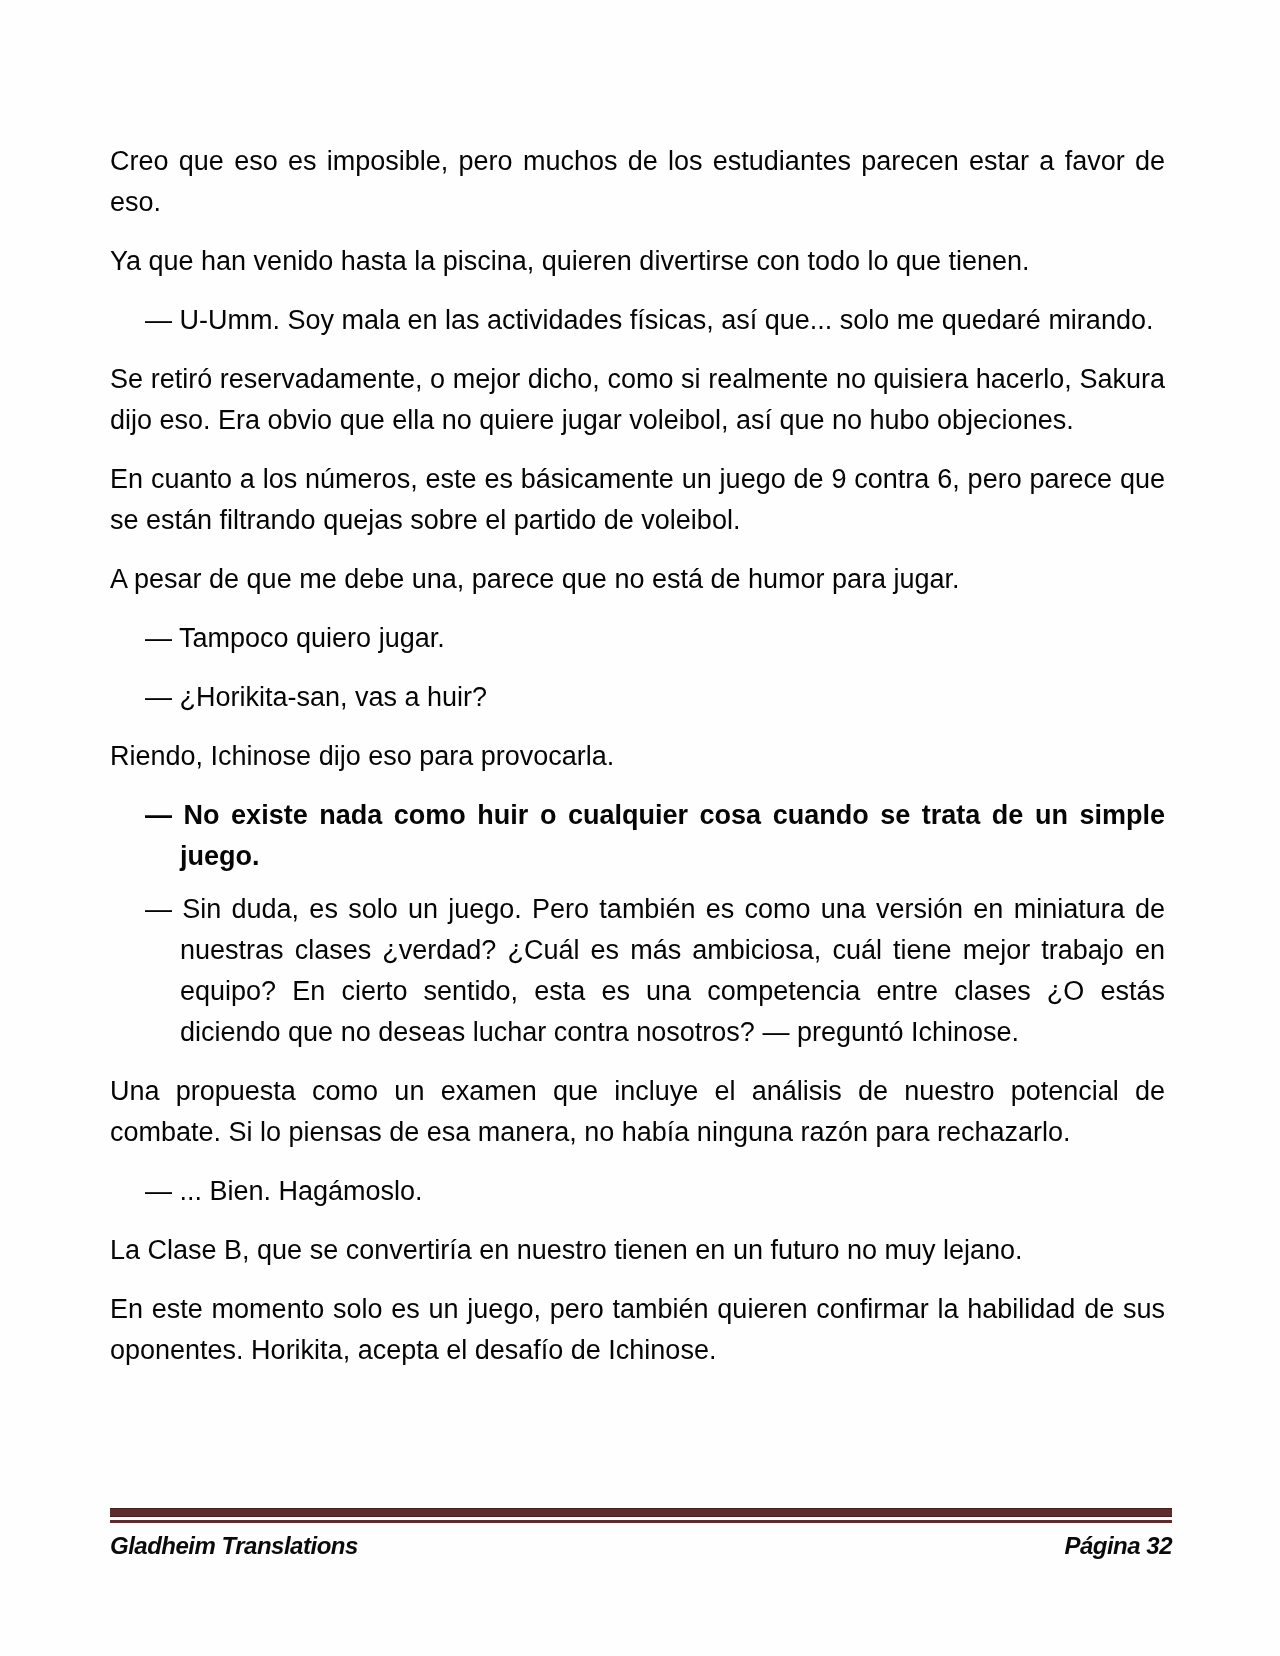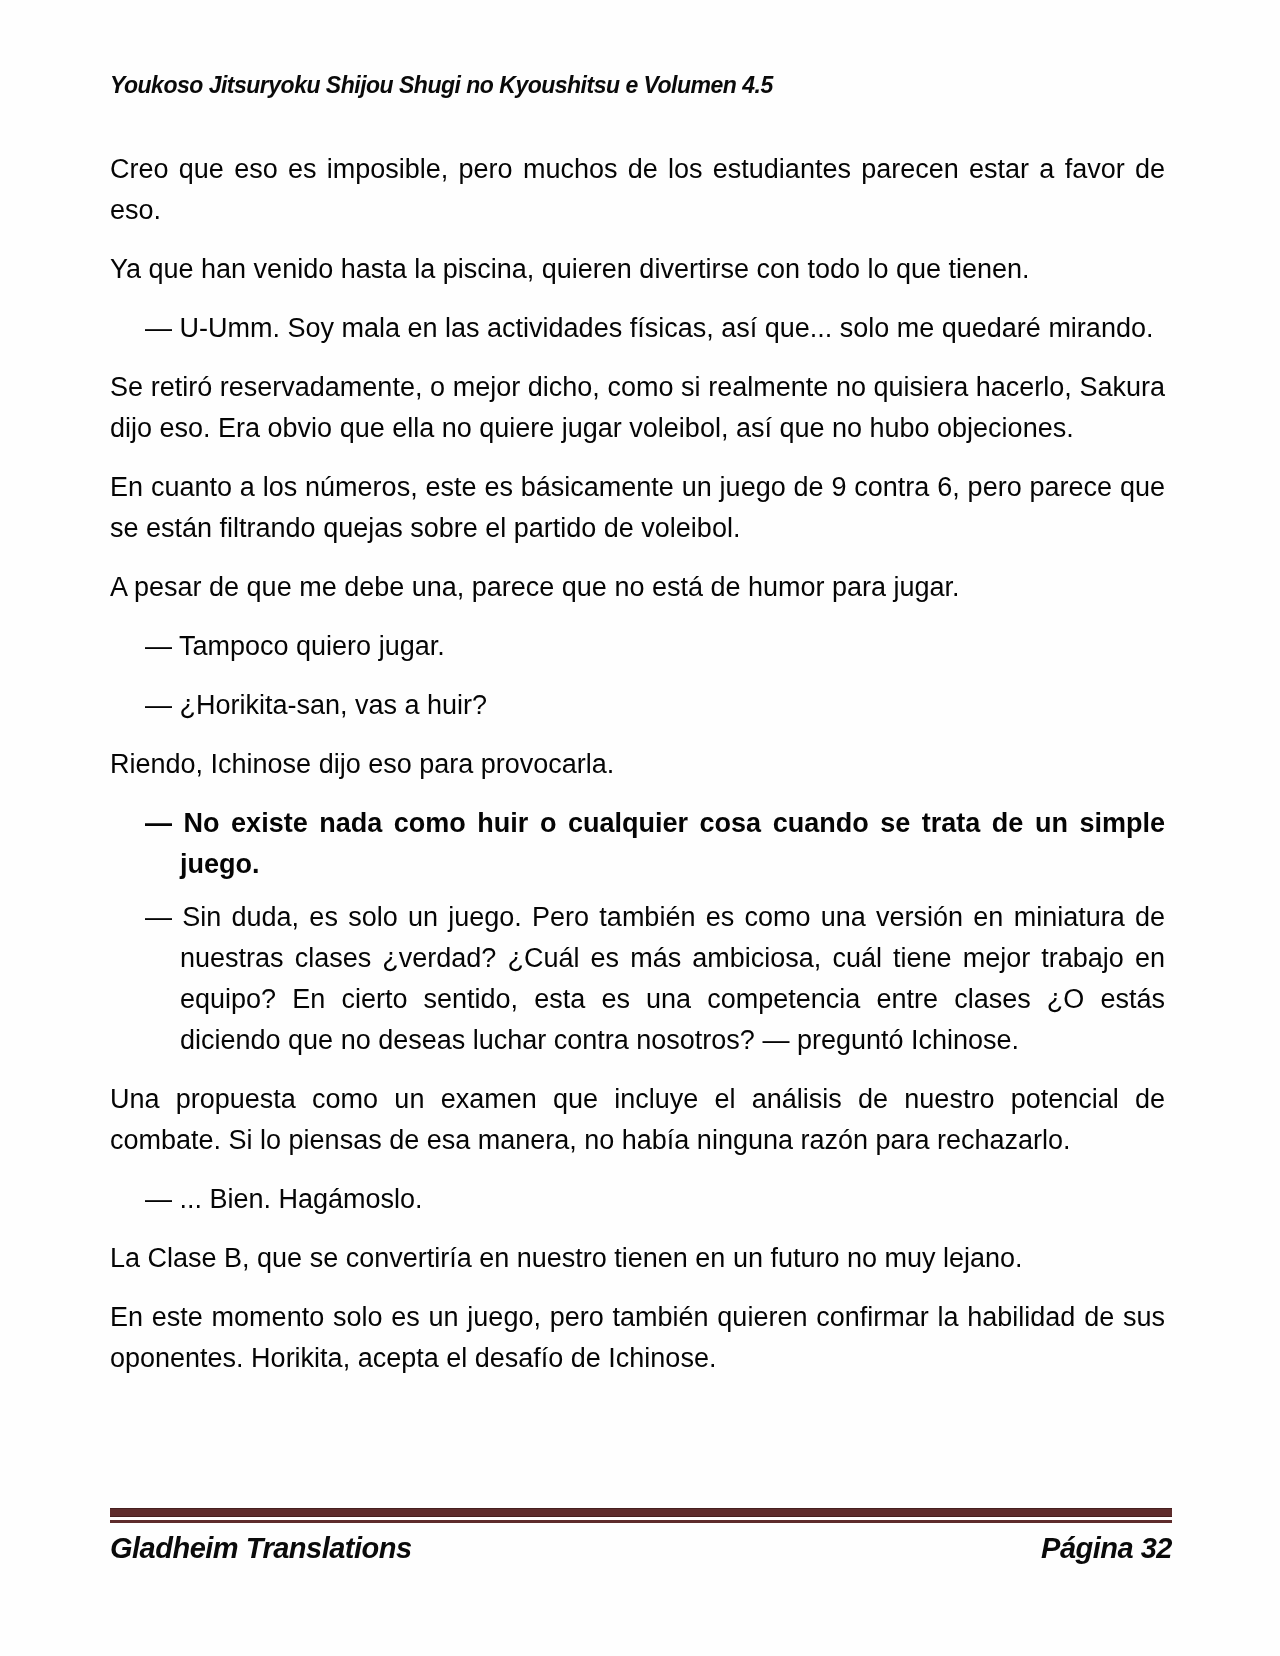--- a/index.html
+++ b/index.html
@@ -36,21 +36,21 @@
     width: 1055px;
   }
   .para {
     margin: 18px 0;
     font-size: 27px;
     line-height: 41px;
     text-align: justify;
     color: #050505;
   }
   .para:first-child {
-    margin-top: 8px;
+    margin-top: 0;
   }
   .dialogue {
     padding-left: 70px;
     text-indent: -35px;
   }
   .group-start {
     margin-bottom: 4px;
     font-weight: bold;
   }
   .group-cont {
@@ -76,35 +76,32 @@
     height: 3px;
     background: #5e2c2c;
   }
   .footer-row {
     margin-top: 9px;
     display: flex;
     justify-content: space-between;
     align-items: baseline;
   }
   .footer-label {
-    font-size: 29px;
+    font-size: 24px;
     font-weight: bold;
     font-style: italic;
     letter-spacing: -0.5px;
     color: #0a0a0a;
   }
 </style>
 </head>
 <body>
 
 <div class="page">
 
-  <div class="header">
-    <span class="header-title">Youkoso Jitsuryoku Shijou Shugi no Kyoushitsu e Volumen 4.5</span>
-  </div>
 
   <div class="content">
     <p class="para">Creo que eso es imposible, pero muchos de los estudiantes parecen estar a favor de eso.</p>
     <p class="para">Ya que han venido hasta la piscina, quieren divertirse con todo lo que tienen.</p>
     <p class="para dialogue">— U-Umm. Soy mala en las actividades físicas, así que... solo me quedaré mirando.</p>
     <p class="para">Se retiró reservadamente, o mejor dicho, como si realmente no quisiera hacerlo, Sakura dijo eso. Era obvio que ella no quiere jugar voleibol, así que no hubo objeciones.</p>
     <p class="para">En cuanto a los números, este es básicamente un juego de 9 contra 6, pero parece que se están filtrando quejas sobre el partido de voleibol.</p>
     <p class="para">A pesar de que me debe una, parece que no está de humor para jugar.</p>
     <p class="para dialogue">— Tampoco quiero jugar.</p>
     <p class="para dialogue">— ¿Horikita-san, vas a huir?</p>

